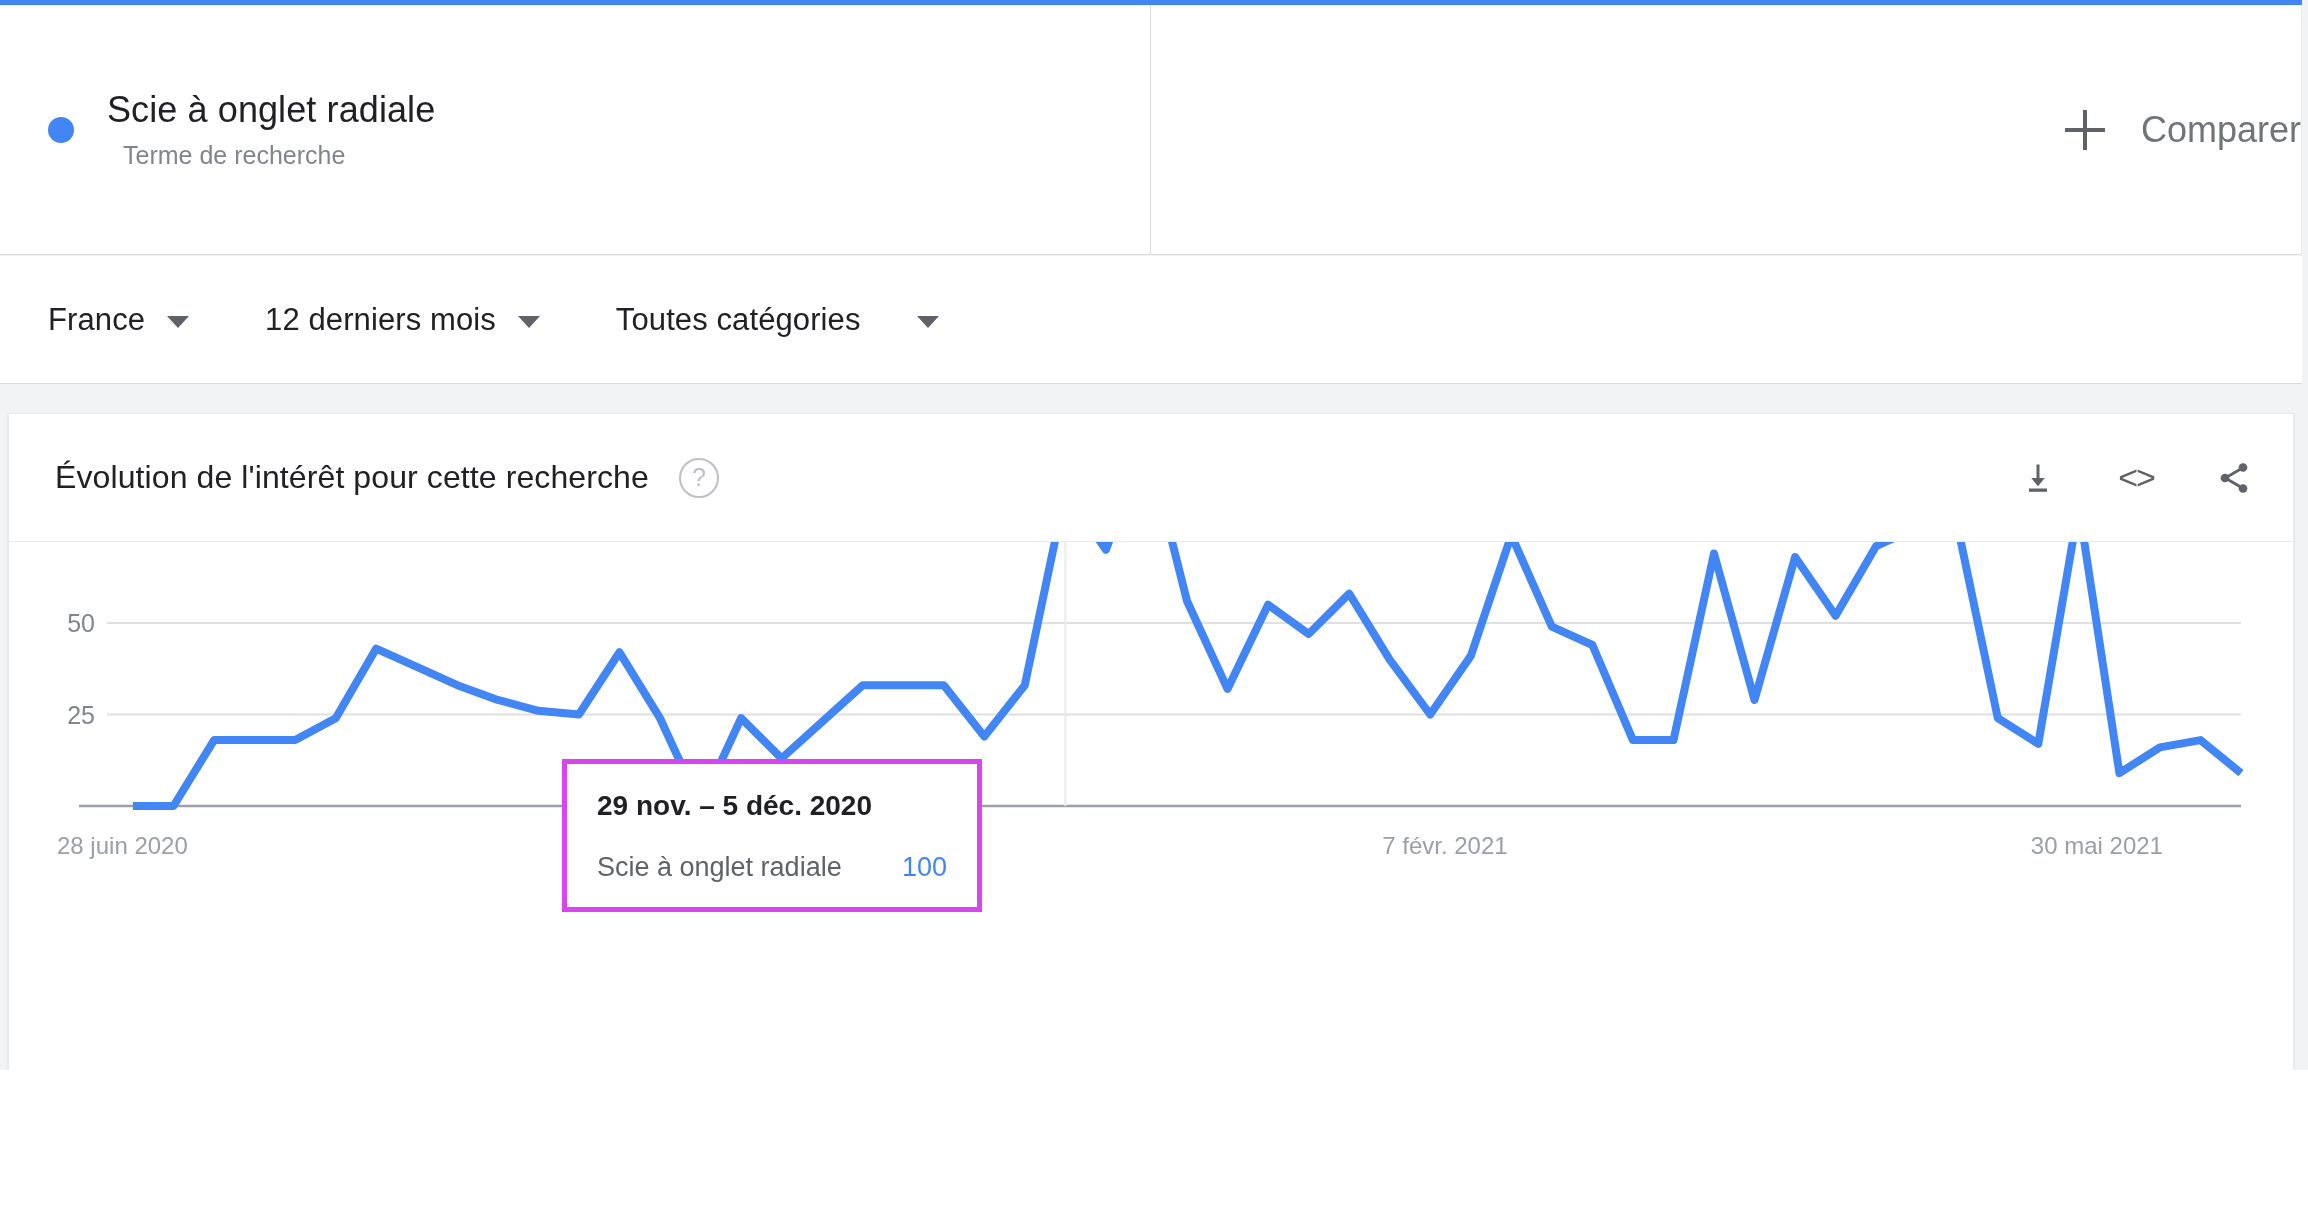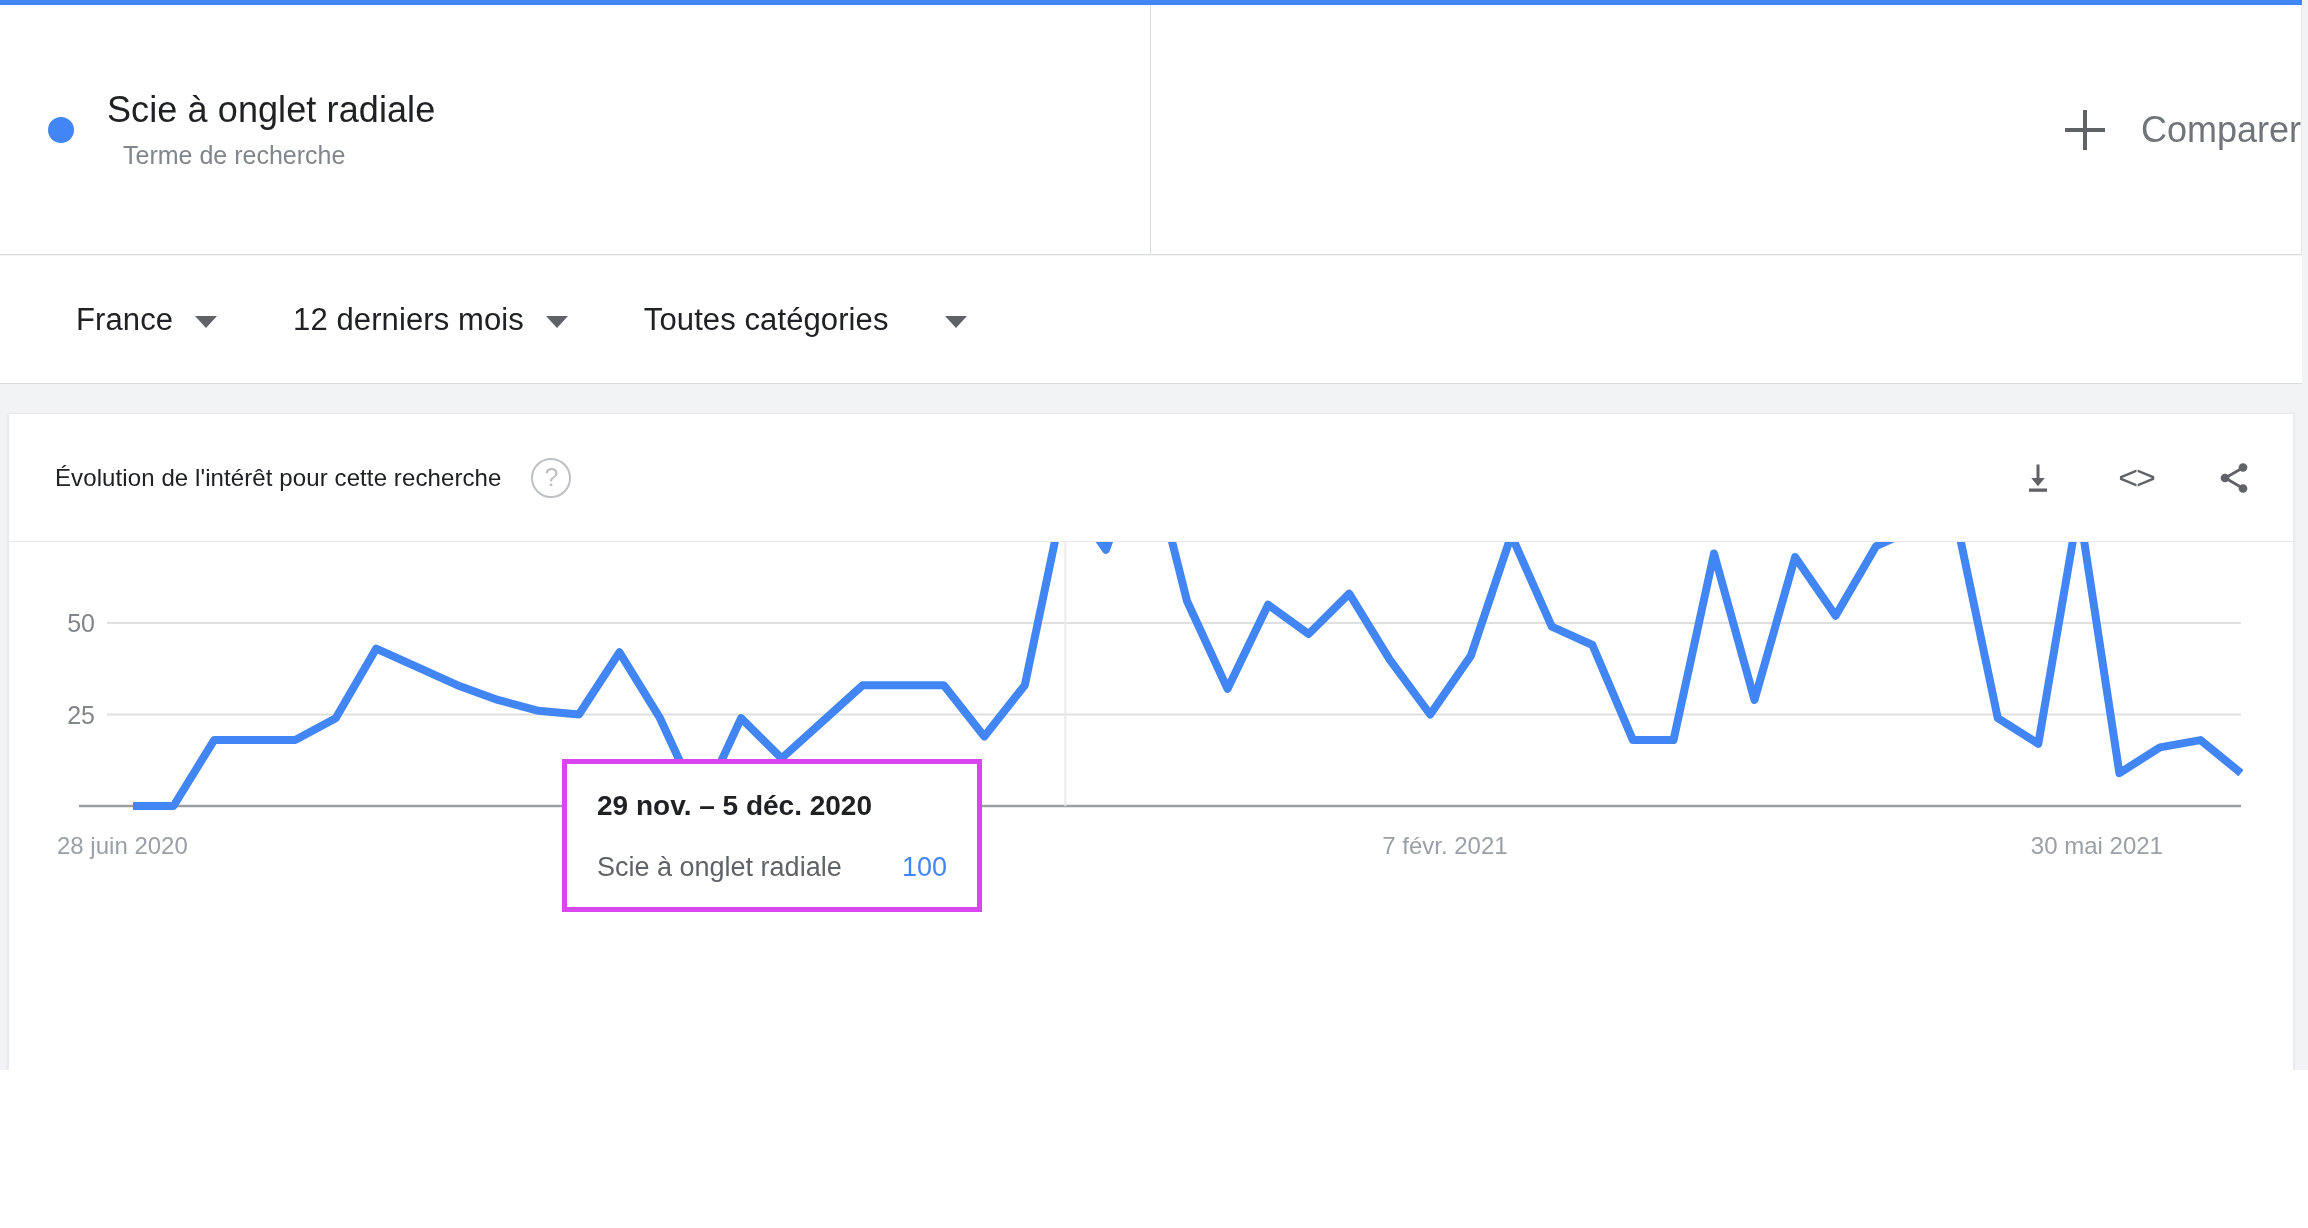--- a/index.html
+++ b/index.html
@@ -102,21 +102,21 @@
   .filter-bar {
     position: absolute;
     left: 0; top: 256px;
     width: 2302px;
     height: 128px;
     background: #ffffff;
     border-bottom: 1px solid #dadce0;
     box-sizing: border-box;
     display: flex;
     align-items: center;
-    padding-left: 76px;
+    padding-left: 48px;
   }
   .filter {
     display: flex;
     align-items: center;
     white-space: nowrap;
     margin-right: 0;
   }
   .filter-label {
     font-size: 31px;
     color: #202124;
@@ -158,21 +158,21 @@
   .card-header {
     position: relative;
     height: 128px;
     border-bottom: 1px solid #e8eaed;
     display: flex;
     align-items: center;
     padding: 0 38px 0 46px;
     box-sizing: border-box;
   }
   .card-title {
-    font-size: 24px;
+    font-size: 32px;
     color: #202124;
     letter-spacing: 0.1px;
     white-space: nowrap;
   }
   .help-icon {
     width: 36px; height: 36px;
     border: 2px solid #bdc1c6;
     border-radius: 50%;
     margin-left: 30px;
     display: flex;

